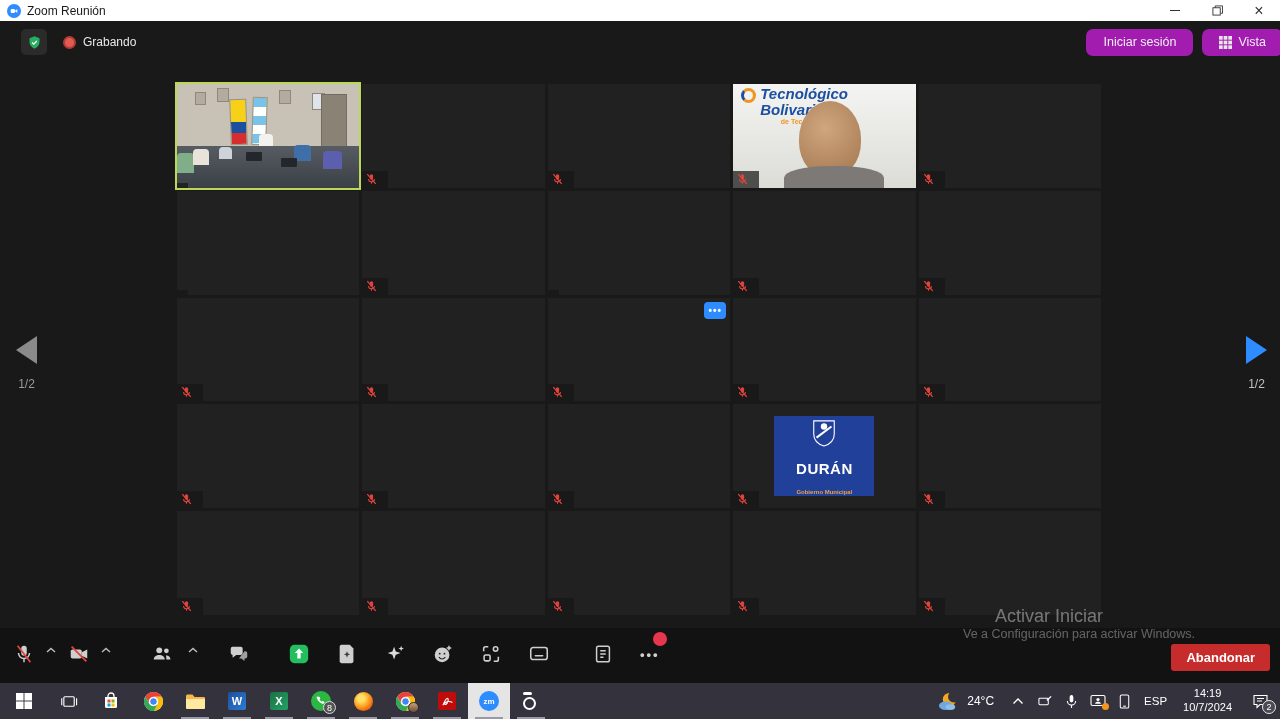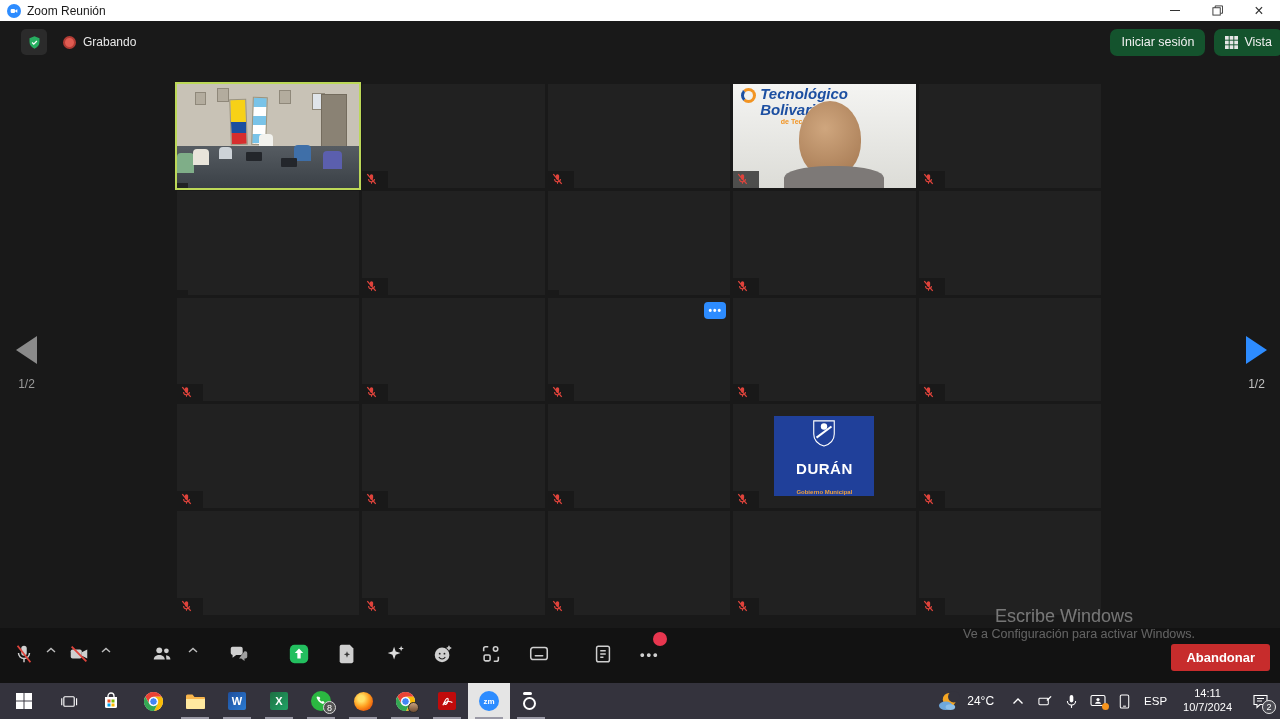--- a/index.html
+++ b/index.html
@@ -16,21 +16,21 @@
   .wbtn svg{display:block}
 
   
   .meet-bg{position:absolute;top:21px;left:0;width:1280px;height:662px;background:#191919}
   .meetbar{position:absolute;top:21px;left:12px;width:1280px;height:42px;z-index:5;display:flex;align-items:center}
   .shieldbox{width:26px;height:26px;background:#2b2b2b;border-radius:5px;margin-left:9px;display:flex;align-items:center;justify-content:center}
   .recgroup{display:flex;align-items:center;gap:7px;margin-left:16px}
   .recdot{width:13px;height:13px;border-radius:50%;background:#e05c52;border:2px solid #b23c35}
   .reclabel{color:#e8e8e8;font-size:12px}
   .meetbar-right{margin-left:auto;display:flex;gap:9px;margin-right:9px}
-  .pill{height:27px;background:#14532d;border-radius:7px;display:flex;align-items:center;gap:6px;padding:0 11px;color:#f0f0f0;font-size:12.5px}
+  .pill{height:27px;background:#a21caf;border-radius:7px;display:flex;align-items:center;gap:6px;padding:0 17px;color:#f0f0f0;font-size:12.5px}
 
   
   .grid{position:absolute;left:177px;top:84px;width:924px;height:531px;display:grid;grid-template-columns:repeat(5,1fr);grid-template-rows:repeat(5,1fr);gap:3px;z-index:2}
   .tile{position:relative;background:#212121;display:flex;align-items:center;justify-content:center;overflow:hidden}
   .tile.active{outline:3px solid #bcd858;outline-offset:-1px}
   .cname{font-size:15px;font-weight:bold;color:#fff;letter-spacing:.2px;text-align:center;padding:0 6px}
   .nlabel{position:absolute;left:0;bottom:0;max-width:97%;background:rgba(22,22,22,.72);display:flex;align-items:center;gap:4px;padding:2px 7px 3px 4px;font-size:12px;color:#ececec;white-space:nowrap;overflow:hidden;z-index:3}
   .morebtn{position:absolute;top:4px;right:4px;width:22px;height:17px;background:#2d8cff;border-radius:4px;color:#fff;font-size:10px;font-weight:bold;display:flex;align-items:center;justify-content:center;letter-spacing:1px;z-index:4}
 
   
@@ -524,21 +524,21 @@
 <div class="pag" style="left:16px;top:336px">
   <span class="tri-left" style="display:inline-block"></span>
   <div class="pnum" style="color:#9a9a9a">1/2</div>
 </div>
 <div class="pag" style="right:13px;top:336px">
   <span class="tri-right" style="display:inline-block"></span>
   <div class="pnum">1/2</div>
 </div>
 
 <div class="watermark">
-  <div class="wm1">Escribe Windows</div>
+  <div class="wm1">Activar Iniciar</div>
   <div class="wm2">Ve a Configuración para activar Windows.</div>
 </div>
 
 <div class="toolbar">
     <div class="tb-item" style="padding-right: 20px;">
       <span class="icorow">
         <span style="display:flex">
           <svg width="22" height="22" viewBox="0 0 24 24">
             <rect x="9" y="3" width="6" height="11" rx="3" fill="#cfcfcf"></rect>
             <path d="M6 11a6 6 0 0 0 12 0" fill="none" stroke="#cfcfcf" stroke-width="1.6"></path>
@@ -841,21 +841,21 @@
       </span>
       <span class="ticon">
         <svg width="11" height="15" viewBox="0 0 11 16" fill="none" stroke="#fff" stroke-width="1.1">
           <rect x="1" y="1" width="9" height="14" rx="1.5"></rect>
           <line x1="4" y1="13" x2="7" y2="13"></line>
         </svg>
       </span>
     </span>
   <span class="tk-lang">ESP</span>
   <span class="tk-clock">
-    <span>14:11</span>
+    <span>14:19</span>
     <span>10/7/2024</span>
   </span>
   <span class="tk-notif">
     <svg width="17" height="16" viewBox="0 0 17 16" fill="none" stroke="#fff" stroke-width="1.1">
         <path d="M2 2.5h13v9H8l-3 3v-3H2z"></path>
         <path d="M5 5.5h7M5 8h5"></path>
       </svg>
     <span class="nbadge">2</span>
   </span>
 </div>

